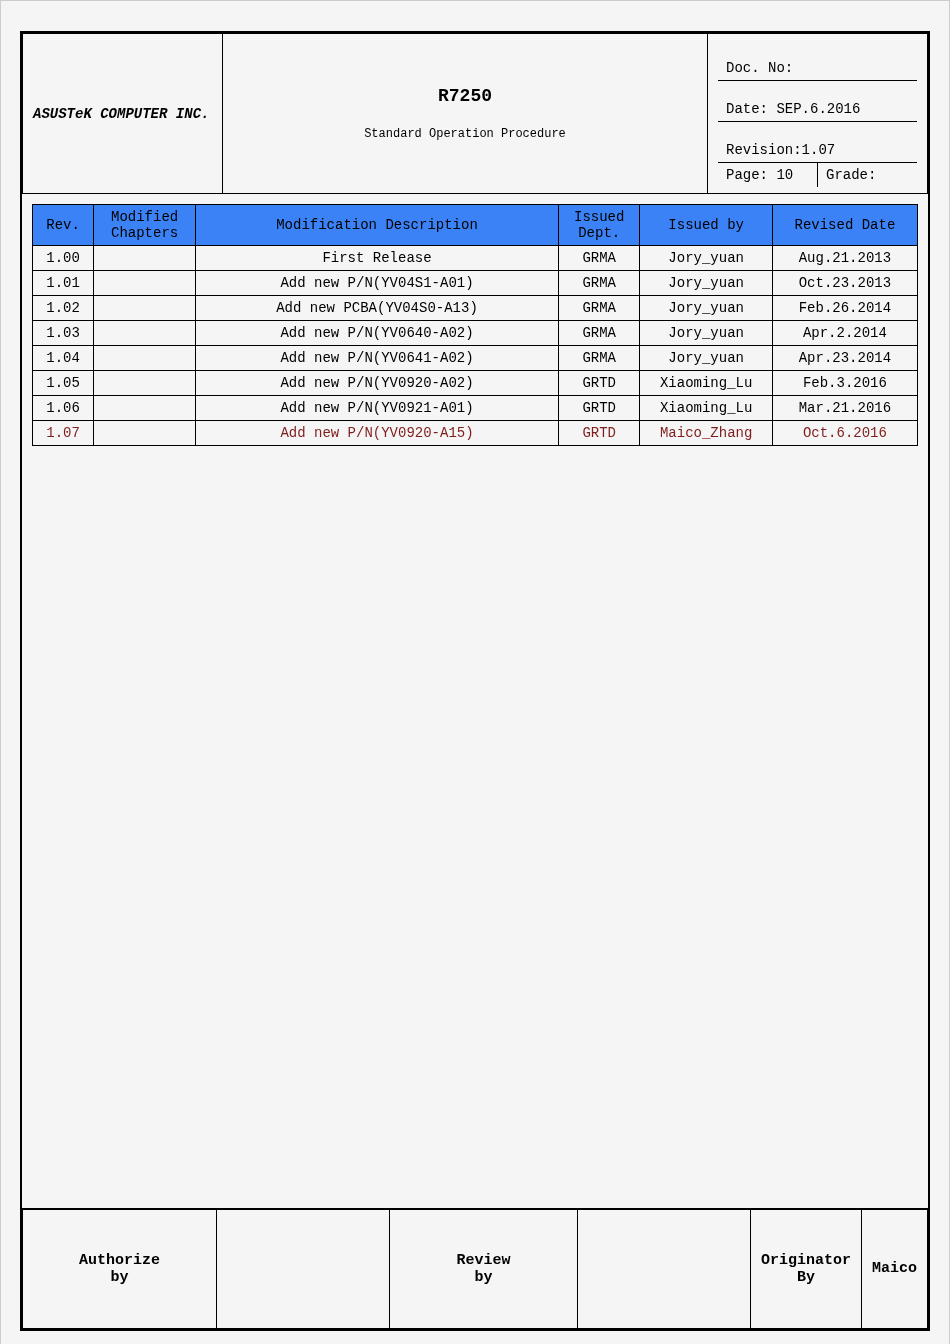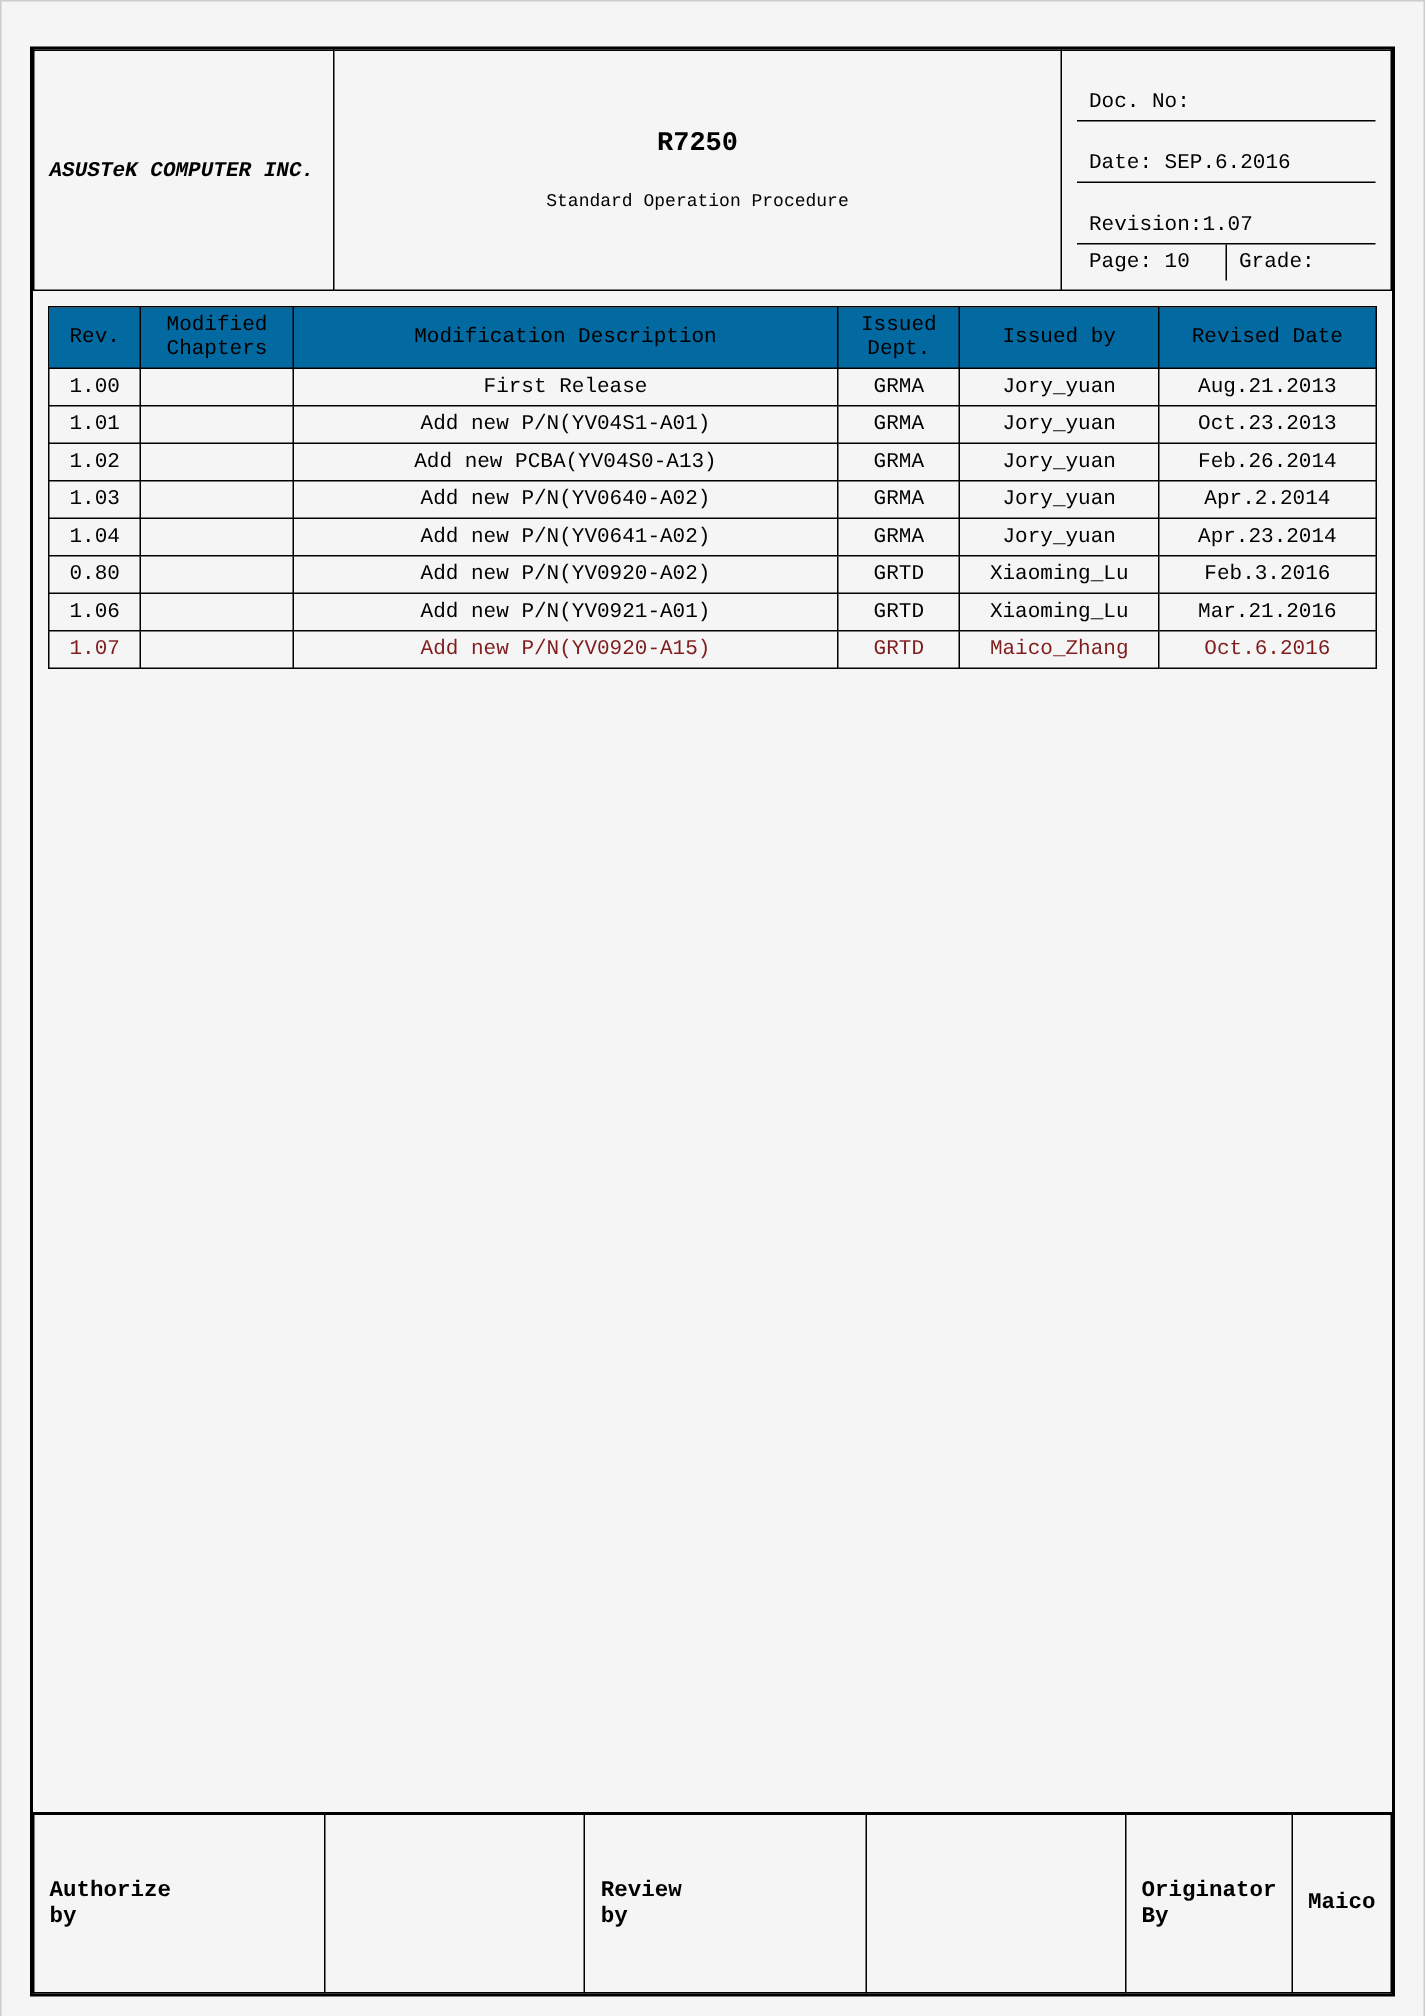--- a/index.html
+++ b/index.html
@@ -90,21 +90,21 @@
       border-collapse: collapse;
       margin-bottom: 10px;
     }
     .rev-table th, .rev-table td {
       border: 1px solid #000;
       padding: 4px 8px;
       text-align: center;
       vertical-align: middle;
     }
     .rev-table th {
-      background: #0369a1;
+      background: #3b82f6;
       font-weight: normal;
     }
     .col-rev { width: 50px; }
     .col-chapters { width: 70px; }
     .col-desc { width: 300px; }
     .col-dept { width: 60px; }
     .col-issuedby { width: 100px; }
     .col-date { width: 120px; }
     .row-highlight {
       color: #7f1d1d;
@@ -112,20 +112,21 @@
     
     .footer-signoff {
       width: 100%;
       border-collapse: collapse;
       border-top: 2px solid #000;
       margin-top: auto;
     }
     .footer-signoff td {
       border: 1px solid #000;
       padding: 20px 10px;
+      text-align: center;
       vertical-align: middle;
       width: 25%;
       height: 120px;
       font-size: 15px;
       font-weight: bold;
     }
     .spacer {
       flex: 1;
     }
     
@@ -211,21 +212,21 @@
     </tr>
             <tr>
       <td>1.04</td>
       <td></td>
       <td>Add new P/N(YV0641-A02)</td>
       <td>GRMA</td>
       <td>Jory_yuan</td>
       <td>Apr.23.2014</td>
     </tr>
             <tr>
-      <td>0.80</td>
+      <td>1.05</td>
       <td></td>
       <td>Add new P/N(YV0920-A02)</td>
       <td>GRTD</td>
       <td>Xiaoming_Lu</td>
       <td>Feb.3.2016</td>
     </tr>
             <tr>
       <td>1.06</td>
       <td></td>
       <td>Add new P/N(YV0921-A01)</td>

